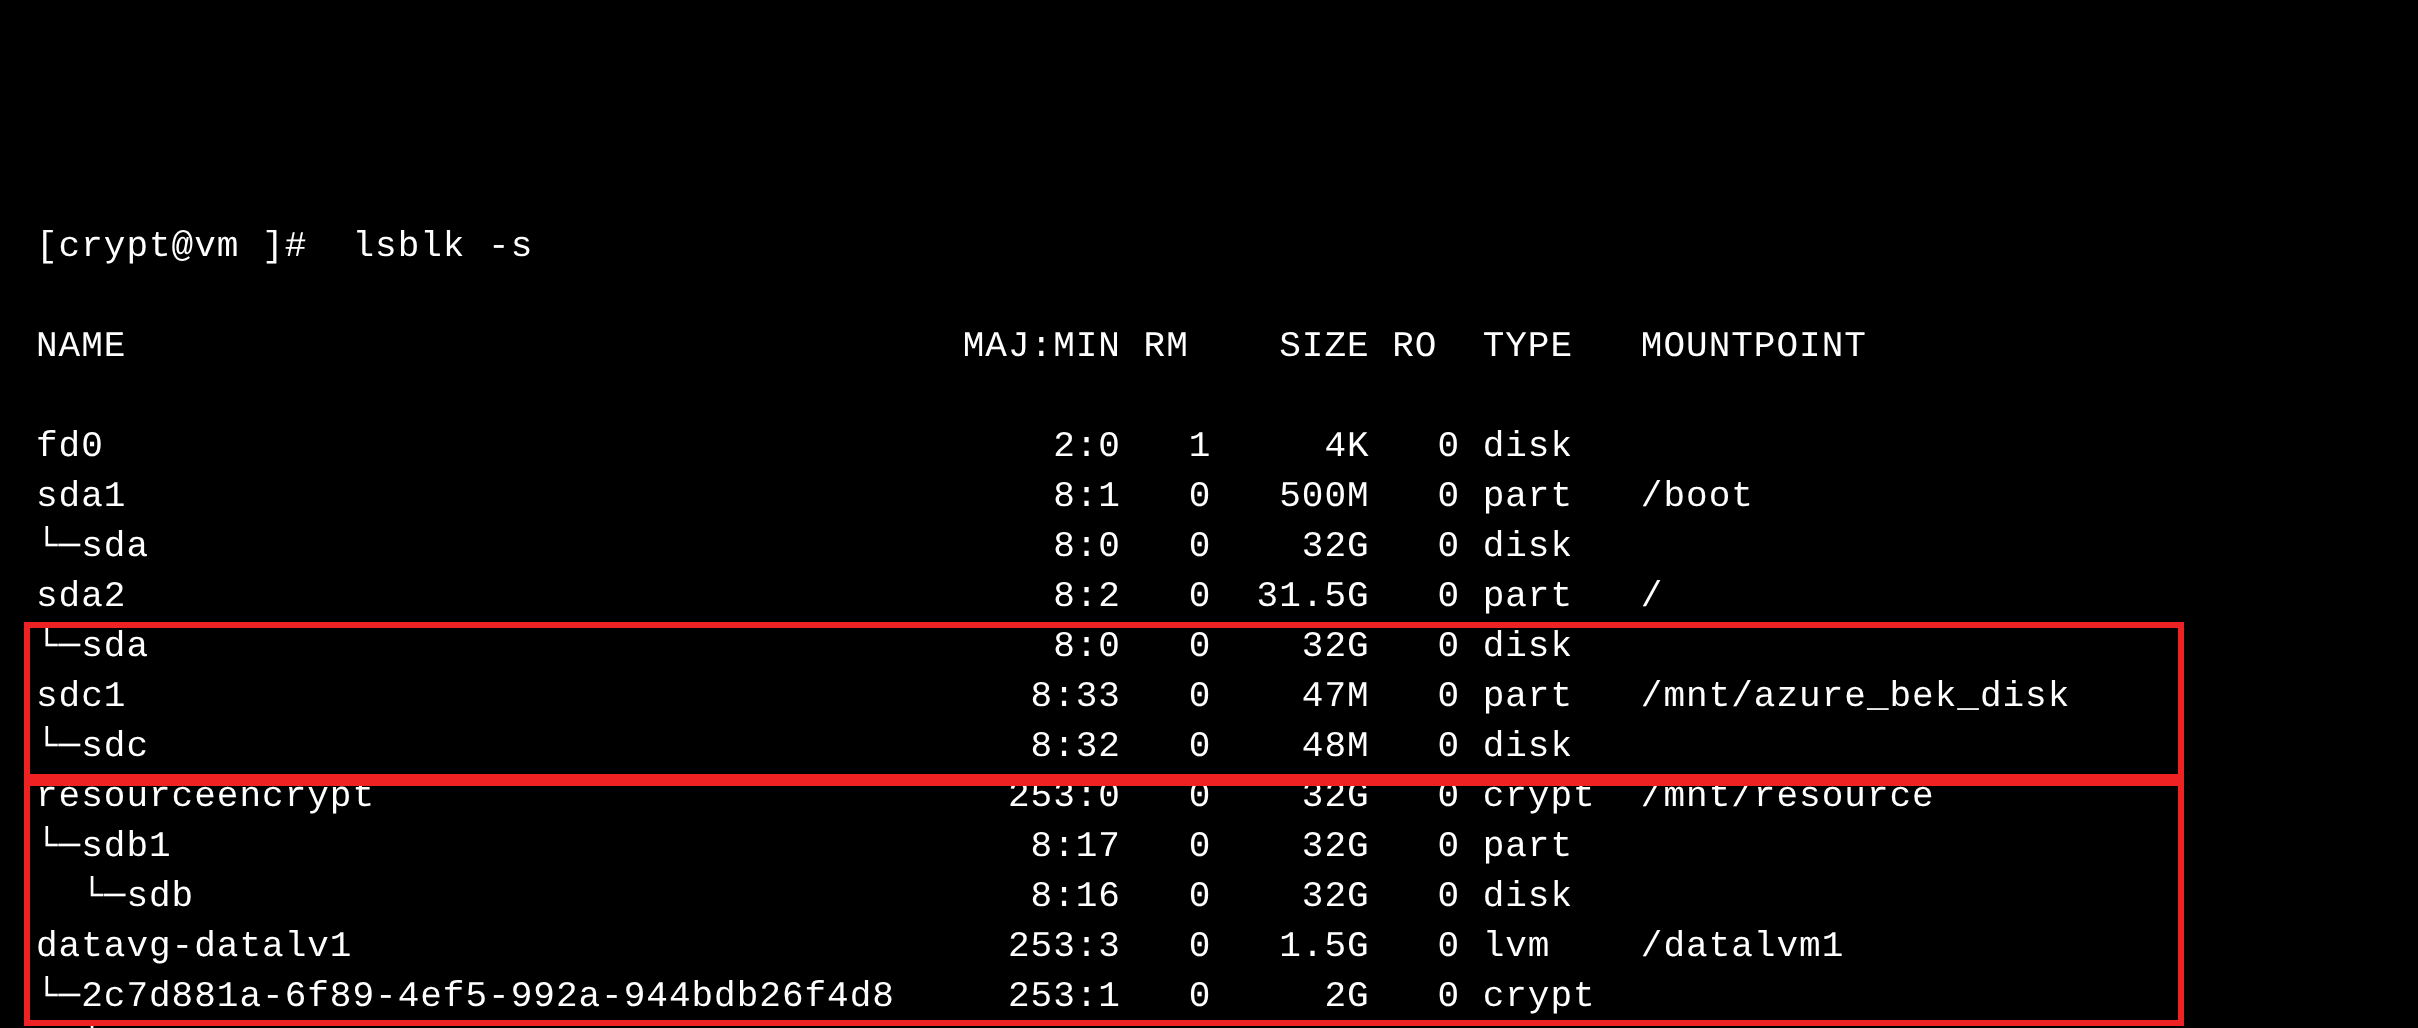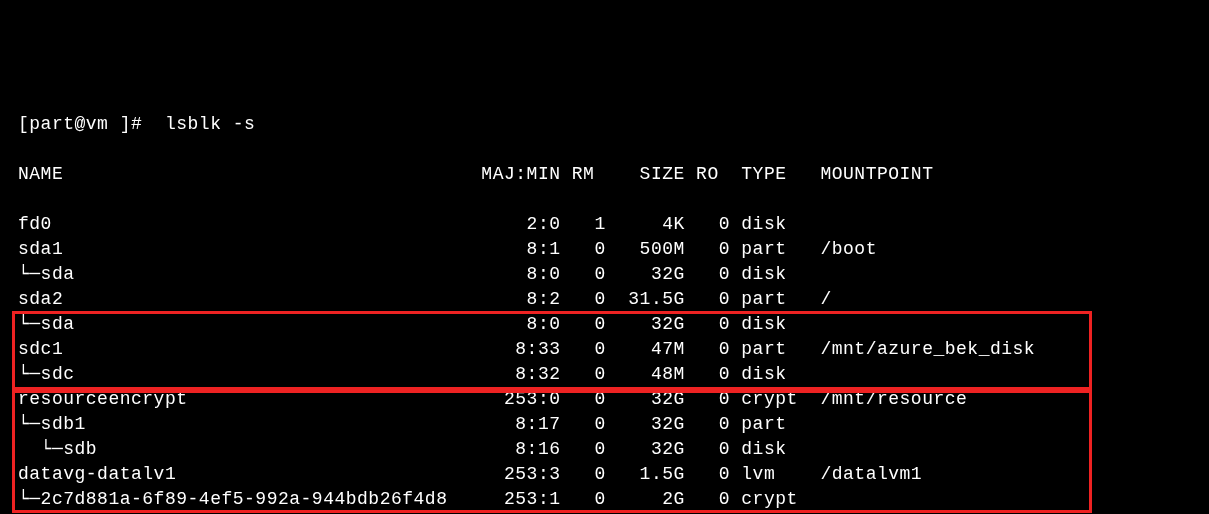--- a/index.html
+++ b/index.html
@@ -23,21 +23,21 @@
       pointer-events: none;
     }
     .box1 { left: 12px; top: 311px; width: 1080px; height: 79px; }
     .box2 { left: 12px; top: 390px; width: 1080px; height: 123px; }
   </style>
 </head>
 <body>
 
 
 
-<span class="line">[part@vm ]#  lsblk -s</span>
+<span class="line">[crypt@vm ]#  lsblk -s</span>
 <span class="line" id="hdr">NAME                                     MAJ:MIN RM    SIZE RO  TYPE   MOUNTPOINT</span>
 <div id="rows"><span class="line">fd0                                          2:0   1     4K   0 disk   </span><span class="line">sda1                                         8:1   0   500M   0 part   /boot</span><span class="line">└─sda                                        8:0   0    32G   0 disk   </span><span class="line">sda2                                         8:2   0  31.5G   0 part   /</span><span class="line">└─sda                                        8:0   0    32G   0 disk   </span><span class="line">sdc1                                        8:33   0    47M   0 part   /mnt/azure_bek_disk</span><span class="line">└─sdc                                       8:32   0    48M   0 disk   </span><span class="line">resourceencrypt                            253:0   0    32G   0 crypt  /mnt/resource</span><span class="line">└─sdb1                                      8:17   0    32G   0 part   </span><span class="line">  └─sdb                                     8:16   0    32G   0 disk   </span><span class="line">datavg-datalv1                             253:3   0   1.5G   0 lvm    /datalvm1</span><span class="line">└─2c7d881a-6f89-4ef5-992a-944bdb26f4d8     253:1   0     2G   0 crypt  </span><span class="line">  └─sdd                                     8:48   0     2G   0 disk   </span></div>
 
 <div class="highlight-box box1"></div>
 <div class="highlight-box box2"></div>
 
 
 
 
 </body></html>

